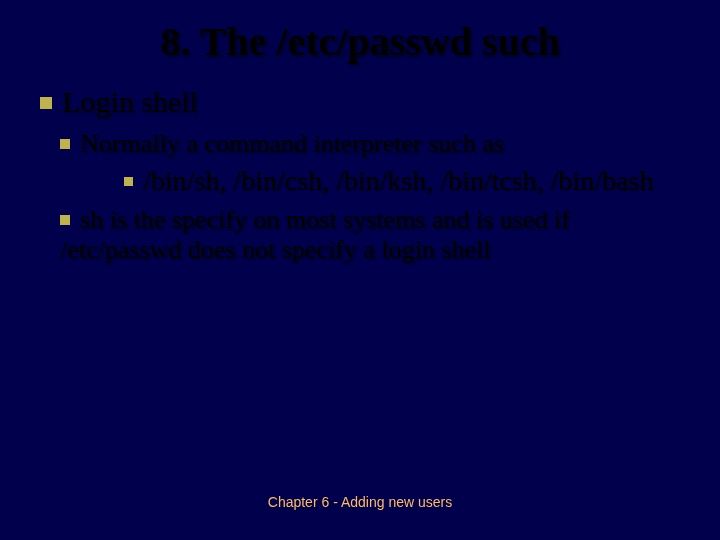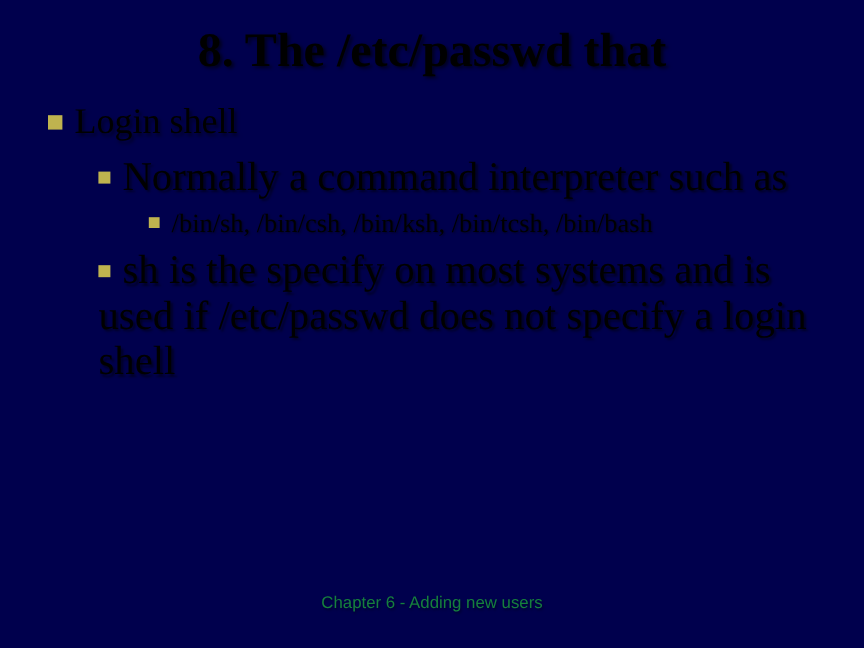--- a/index.html
+++ b/index.html
@@ -29,27 +29,27 @@
   .body {
     padding-left: 40px;
     padding-right: 30px;
   }
   .lvl1 {
     font-size: 30px;
     margin-bottom: 10px;
     text-shadow: 2px 2px 3px rgba(0,0,0,0.5);
   }
   .lvl2 {
-    font-size: 34px;
-    margin-left: 42px;
+    font-size: 26px;
+    margin-left: 20px;
     margin-bottom: 6px;
     text-shadow: 2px 2px 2px rgba(0,0,0,0.5);
   }
   .lvl3 {
-    font-size: 22px;
+    font-size: 28px;
     margin-left: 84px;
     margin-bottom: 8px;
     text-shadow: 1px 1px 2px rgba(0,0,0,0.5);
   }
   .bullet {
     display: inline-block;
     width: 12px;
     height: 12px;
     background: #bfb34f;
     margin-right: 10px;
@@ -68,32 +68,32 @@
   .sans {
     font-family: Liberation Serif, serif;
   }
   .footer {
     position: absolute;
     bottom: 30px;
     left: 0;
     width: 100%;
     text-align: center;
     font-size: 14px;
-    color: #15803d;
+    color: #fdba74;
     font-family: Arial, sans-serif;
     text-shadow: 1px 1px 2px rgba(0,0,0,0.4);
   }
 </style>
 </head>
 <body>
 
 <div class="slide">
 
   <div class="title">
-    <span>8. The </span><span class="sans">/etc/passwd</span><span> that</span>
+    <span>8. The </span><span class="sans">/etc/passwd</span><span> such</span>
   </div>
 
   <div class="body">
 
     <div class="lvl1">
       <span class="bullet"></span><span>Login shell</span>
     </div>
 
     <div class="lvl2">
       <span class="bullet sm"></span><span>Normally a command interpreter such as</span>

